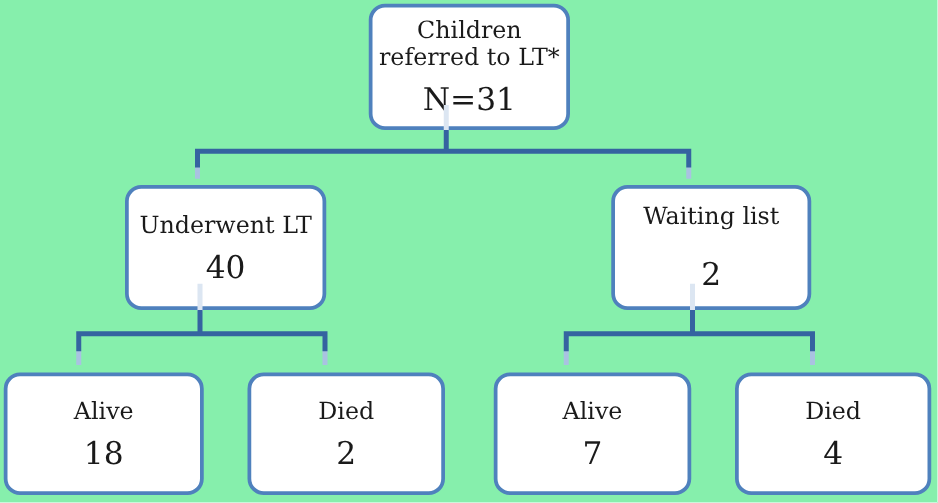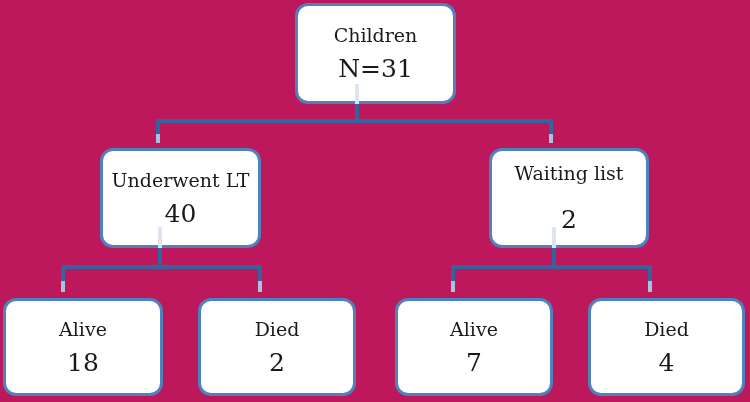--- a/index.html
+++ b/index.html
@@ -8,21 +8,21 @@
     --connector_light: #dce6f2;
     --connector_fade: #a9c2e1;
     --text: #1a1a1a;
   }
   * { margin: 0; padding: 0; box-sizing: border-box; }
   html, body { background: #ffffff; }
   .canvas {
     position: relative;
     width: 750px;
     height: 402px;
-    background: #be185d;
+    background: #86efac;
     font-family: "DejaVu Serif", "Liberation Serif", serif;
     color: var(--text);
     overflow: hidden;
   }
   .node {
     position: absolute;
     background: #ffffff;
     border: 3.5px solid var(--box_border);
     border-radius: 13px;
     display: flex;
@@ -70,20 +70,21 @@
     <path class="dark" d="M158 134 L158 121 L551 121 L551 134"></path>
     <path class="dark" d="M160 248 L160 267"></path>
     <path class="dark" d="M63 281 L63 267 L260 267 L260 281"></path>
     <path class="dark" d="M554 248 L554 267"></path>
     <path class="dark" d="M453 281 L453 267 L650 267 L650 281"></path>
   </svg>
 
   <div class="node" style="left:295px; top:3px; width:161px; height:101px;">
     <div class="label">
       <span>Children</span>
+      <span>referred to LT*</span>
     </div>
     <div class="value">N=31</div>
   </div>
 
   <div class="node" style="left:100px; top:148px; width:161px; height:100px;">
     <div class="label">Underwent LT</div>
     <div class="value">40</div>
   </div>
 
   <div class="node" style="left:489px; top:148px; width:160px; height:100px;gap:22px;">

